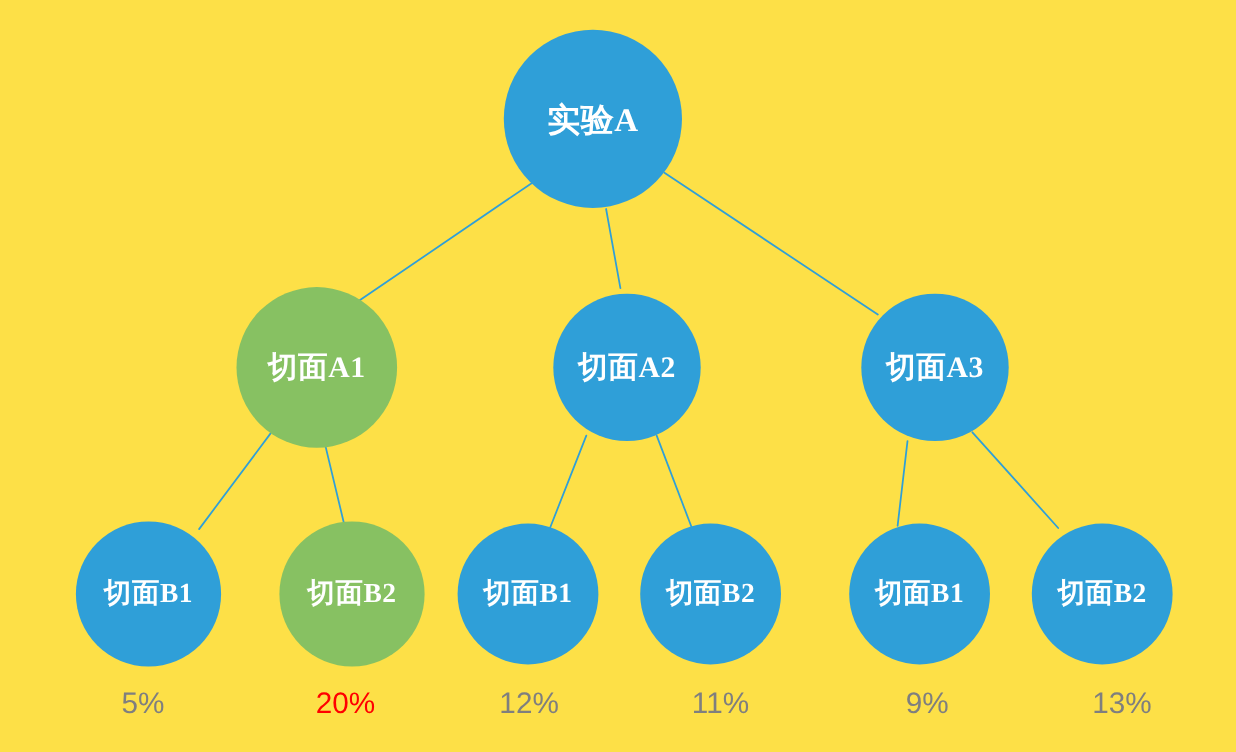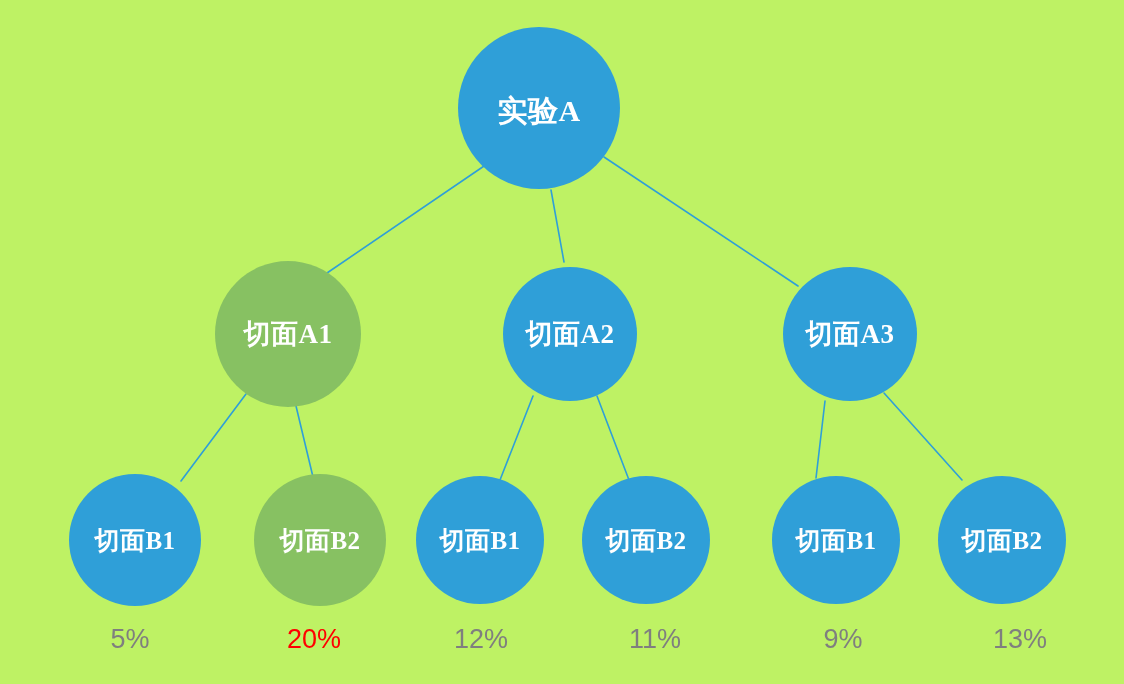--- a/index.html
+++ b/index.html
@@ -10,21 +10,21 @@
   body {
     width: 1124px;
     height: 684px;
     font-family: "Liberation Serif", serif;
     overflow: hidden;
   }
   #diagram-root {
     position: relative;
     width: 1124px;
     height: 684px;
-    background: #bef264;
+    background: #fde047;
   }
   svg.tree-canvas {
     display: block;
     width: 1124px;
     height: 684px;
   }
   .edge-line {
     stroke: #2F9FD8;
     stroke-width: 1.6;
     fill: none;

